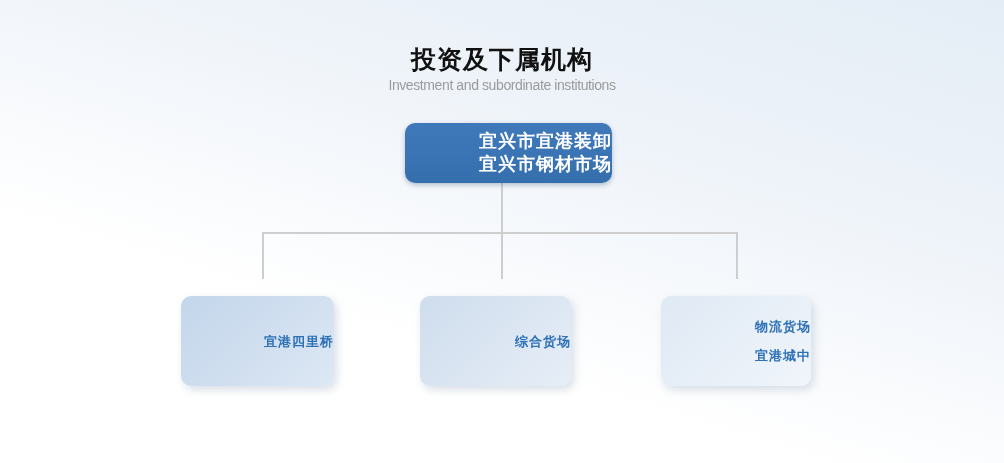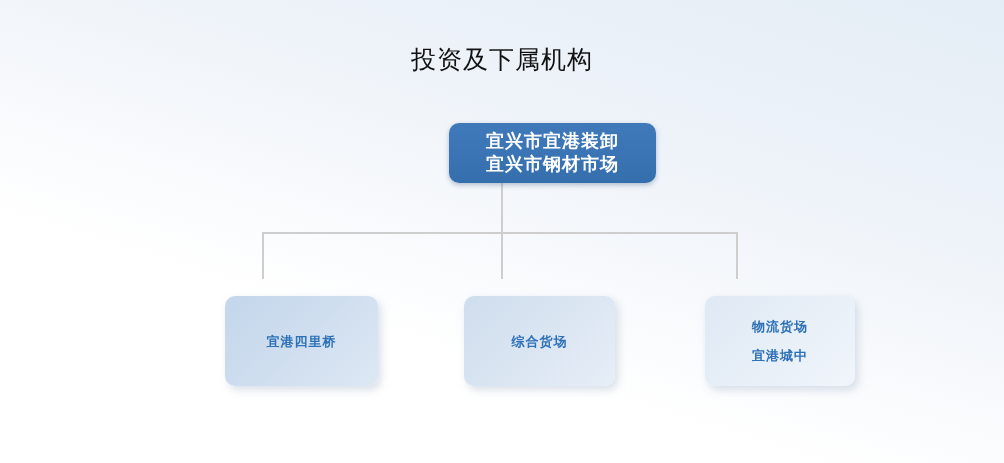--- a/index.html
+++ b/index.html
@@ -10,41 +10,40 @@
   }
   .canvas {
     position: relative;
     width: 1004px;
     height: 463px;
     background: linear-gradient(197deg, var(--bg-top, #e4edf6) 0%, #eef3f9 32%, #ffffff 68%, #ffffff 100%);
   }
   .header { position: absolute; top: 44px; left: 0; width: 100%; text-align: center; }
   .page-title {
     font-size: 25px;
-    font-weight: normal;
+    font-weight: bold;
     color: var(--title-color, #111111);
     letter-spacing: 1px;
     line-height: 30px;
   }
   .page-subtitle {
     margin-top: 3px;
     font-size: 14px;
     color: var(--subtitle-color, #9b9b9b);
     letter-spacing: -0.4px;
     line-height: 17px;
   }
   .node {
     position: absolute;
     border-radius: 10px;
     display: flex;
     flex-direction: column;
-    align-items: center;
+    align-items: flex-end;
     justify-content: center;
     text-align: center;
-    margin-left: 44px;
   }
   .root-node {
     left: 405px; top: 123px; width: 207px; height: 60px;
     background: linear-gradient(180deg, #4079ba 0%, var(--root-box-bg, #3a74b4) 55%, #356eac 100%);
     box-shadow: 0 2px 5px rgba(50, 80, 120, 0.35);
     color: var(--root-text-color, #ffffff);
     font-size: 18px;
     font-weight: bold;
     line-height: 23px;
     letter-spacing: 1px;
@@ -68,20 +67,21 @@
   .conn-drop-1     { left: 501px; top: 232px; width: 2px;  height: 47px; }
   .conn-drop-2     { left: 736px; top: 232px; width: 2px;  height: 47px; }
 </style>
 </head>
 <body>
 
 <div class="canvas">
 
   <div class="header">
     <div class="page-title">投资及下属机构</div>
+    <div class="page-subtitle">Investment and subordinate institutions</div>
   </div>
 
   <div class="conn conn-stem"></div>
   <div class="conn conn-horizontal"></div>
   <div class="conn conn-drop-0"></div>
   <div class="conn conn-drop-1"></div>
   <div class="conn conn-drop-2"></div>
 
   <div class="node root-node">
     <span>宜兴市宜港装卸</span>

